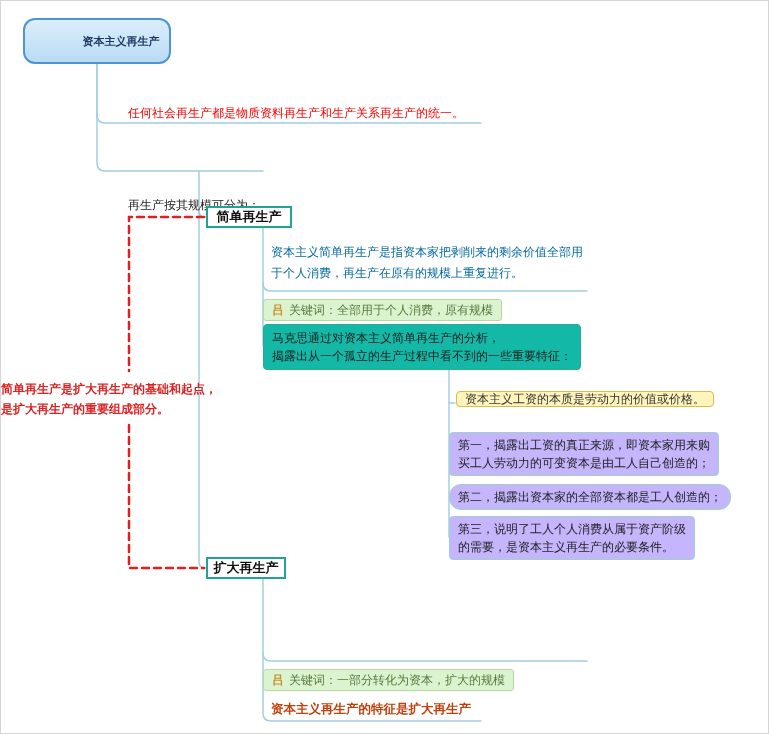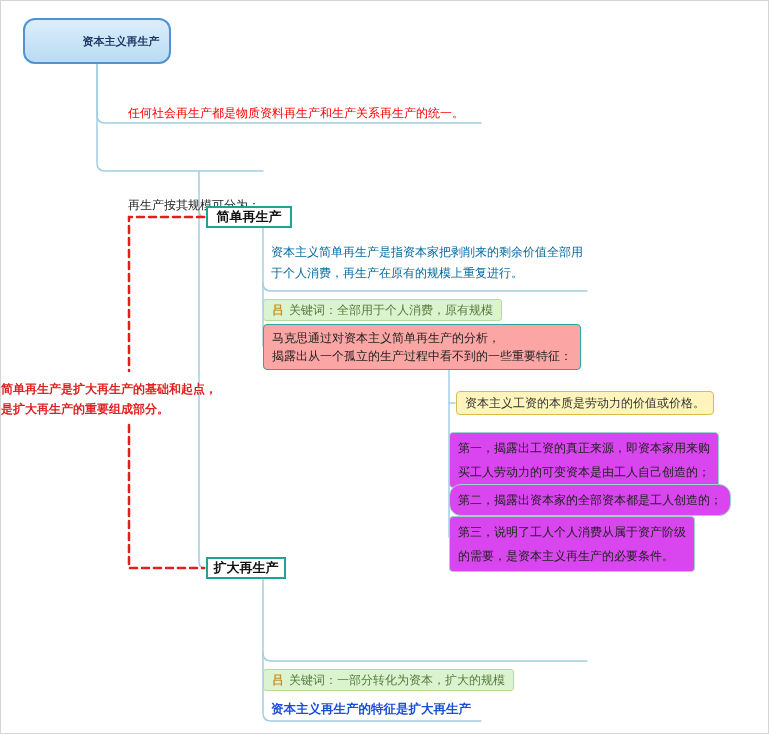--- a/index.html
+++ b/index.html
@@ -25,36 +25,36 @@
   .desc{line-height:21px;color:#0369a1;}
   .red-note{color:#FF0000;}
   .keyword-box{
     display:flex;align-items:center;gap:5px;height:22px;box-sizing:border-box;
     padding:0 8px;background:#DCF3CF;border:1px solid #B4DC9C;border-radius:3px;
     color:#567A3E;font-size:12px;
   }
   .tag-icon{color:#C8912F;font-weight:bold;font-size:12px;line-height:12px;}
   .outline-box{
     box-sizing:border-box;padding:4px 8px;line-height:18px;font-size:12px;color:#222;
-    background:#fca5a5;border:1.5px solid #2AA898;border-radius:4px;
+    background:#14b8a6;border:1.5px solid #2AA898;border-radius:4px;
   }
   .point-box{
-    box-sizing:border-box;padding:3px 8px;line-height:24px;font-size:12px;color:#222;
-    background:#d946ef;border:1px solid #9ED3CA;border-radius:4px;
+    box-sizing:border-box;padding:3px 8px;line-height:18px;font-size:12px;color:#222;
+    background:#c4b5fd;border:1px solid #9ED3CA;border-radius:4px;
   }
   .yellow-box{
-    display:flex;align-items:center;height:24px;box-sizing:border-box;padding:0 8px;
+    display:flex;align-items:center;height:16px;box-sizing:border-box;padding:0 8px;
     background:#FFF5BC;border:1.5px solid #D9BC4A;border-radius:4px;
     font-size:12px;color:#333;
   }
   .annotation{
     color:#E02020;font-weight:bold;text-align:left;
     font-size:12px;line-height:20px;
   }
-  .feature{color:#1d4ed8;font-weight:bold;font-size:12.5px;}
+  .feature{color:#c2410c;font-weight:bold;font-size:12.5px;}
 </style>
 </head>
 <body>
 
 <div class="canvas">
 
   <svg class="lines" width="769" height="734" viewBox="0 0 769 734">
 
     <g fill="none" stroke="#A4CEE4" stroke-width="1.5" stroke-linecap="round">
       <path d="M96,63 V114 Q96,122 104,122 H480"></path>

